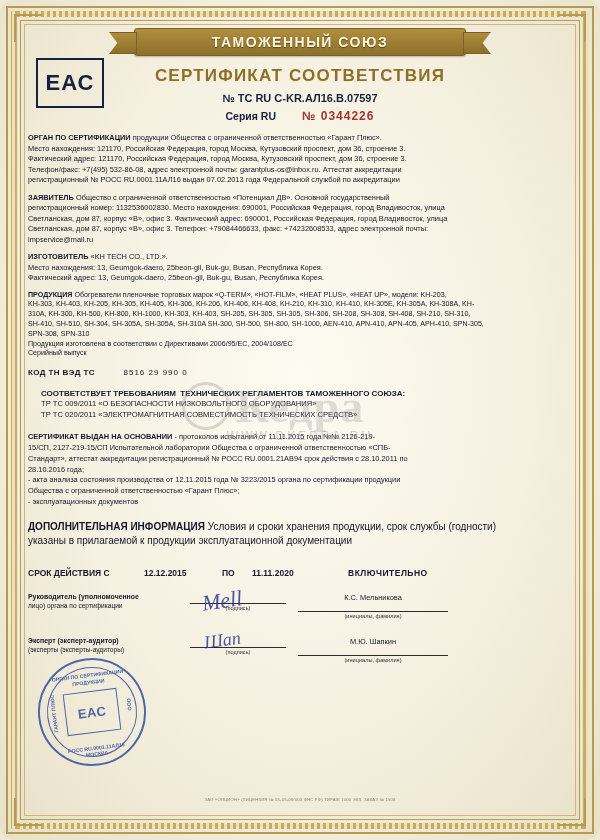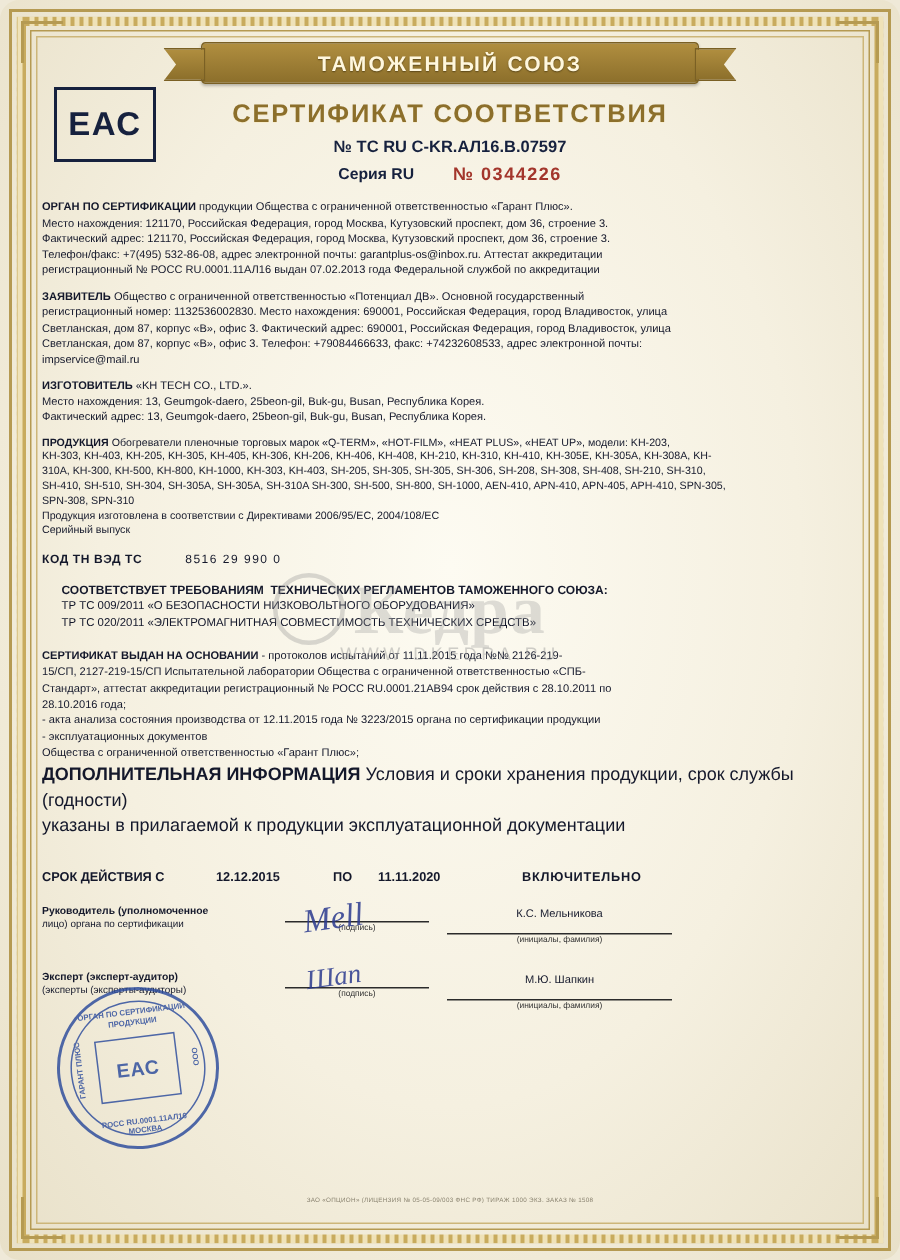--- a/index.html
+++ b/index.html
@@ -120,21 +120,21 @@
   .prod-block{font-size:7.1px;line-height:1.38;}
 
   .code-row{margin-top:8px;font-size:8px;font-weight:bold;letter-spacing:.4px;}
   .code-val{margin-left:26px;font-weight:normal;letter-spacing:1px;}
 
   .conform{margin-top:9px;font-size:8px;margin-left:13px;}
   .conform .hdr{font-weight:bold;}
   .conform .line{margin-left:0;font-size:7.6px;}
 
   .basis{margin-top:12px;font-size:7.4px;line-height:1.45;}
-  .addinfo{font-size:12px;line-height:1.45;}
+  .addinfo{margin-top:12px;font-size:10px;line-height:1.45;}
 
   .validity{
     margin-top:18px;display:flex;align-items:center;
     font-size:8.5px;font-weight:bold;gap:0;
   }
   .validity .v-lbl{width:116px;}
   .validity .v-date{width:78px;text-align:left;}
   .validity .v-po{width:30px;}
   .validity .v-date2{width:96px;}
   .validity .v-incl{letter-spacing:.5px;}
@@ -290,22 +290,22 @@
         <div class="line">ТР ТС 020/2011 «ЭЛЕКТРОМАГНИТНАЯ СОВМЕСТИМОСТЬ ТЕХНИЧЕСКИХ СРЕДСТВ»</div>
       </div>
 
       <div class="basis">
         <span class="lbl-cap">СЕРТИФИКАТ ВЫДАН НА ОСНОВАНИИ</span>
         <span>- протоколов испытаний от 11.11.2015 года №№ 2126-219-</span>
         <span class="ind">15/СП, 2127-219-15/СП Испытательной лаборатории Общества с ограниченной ответственностью «СПБ-</span>
         <span class="ind">Стандарт», аттестат аккредитации регистрационный № РОСС RU.0001.21АВ94 срок действия с 28.10.2011 по</span>
         <span class="ind">28.10.2016 года;</span>
         <span class="ind">- акта анализа состояния производства от 12.11.2015 года № 3223/2015 органа по сертификации продукции</span>
+        <span class="ind">Общества с ограниченной ответственностью «Гарант Плюс»;</span>
         <span class="ind">- эксплуатационных документов</span>
-        <span class="ind">Общества с ограниченной ответственностью «Гарант Плюс»;</span>
       </div>
 
       <div class="addinfo">
         <span class="lbl-cap">ДОПОЛНИТЕЛЬНАЯ ИНФОРМАЦИЯ</span>
         <span>Условия и сроки хранения продукции, срок службы (годности)</span>
         <span class="ind">указаны в прилагаемой к продукции эксплуатационной документации</span>
       </div>
 
       <div class="validity">
         <span class="v-lbl">СРОК ДЕЙСТВИЯ С</span>

